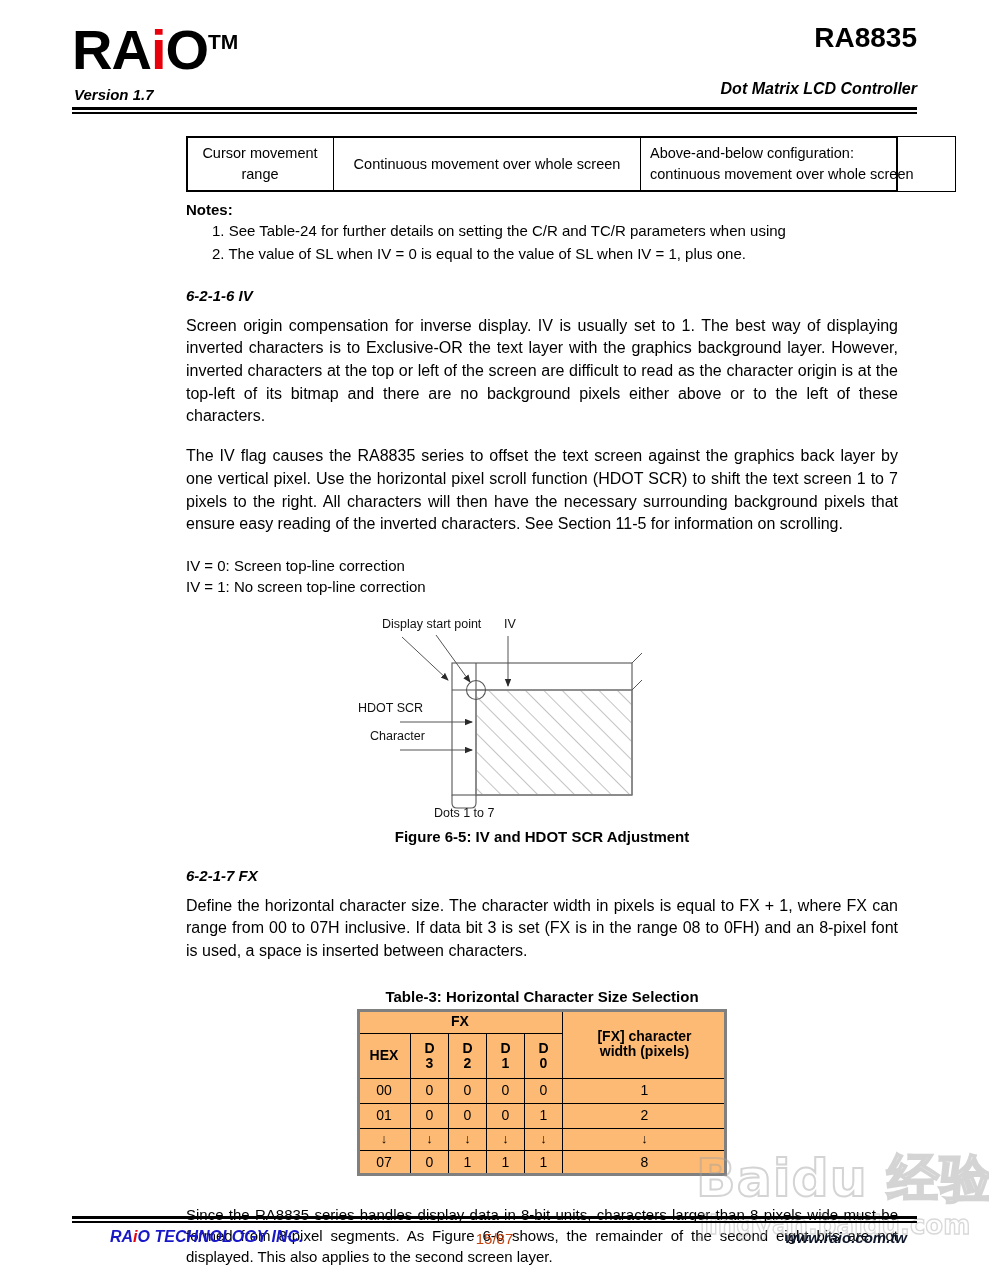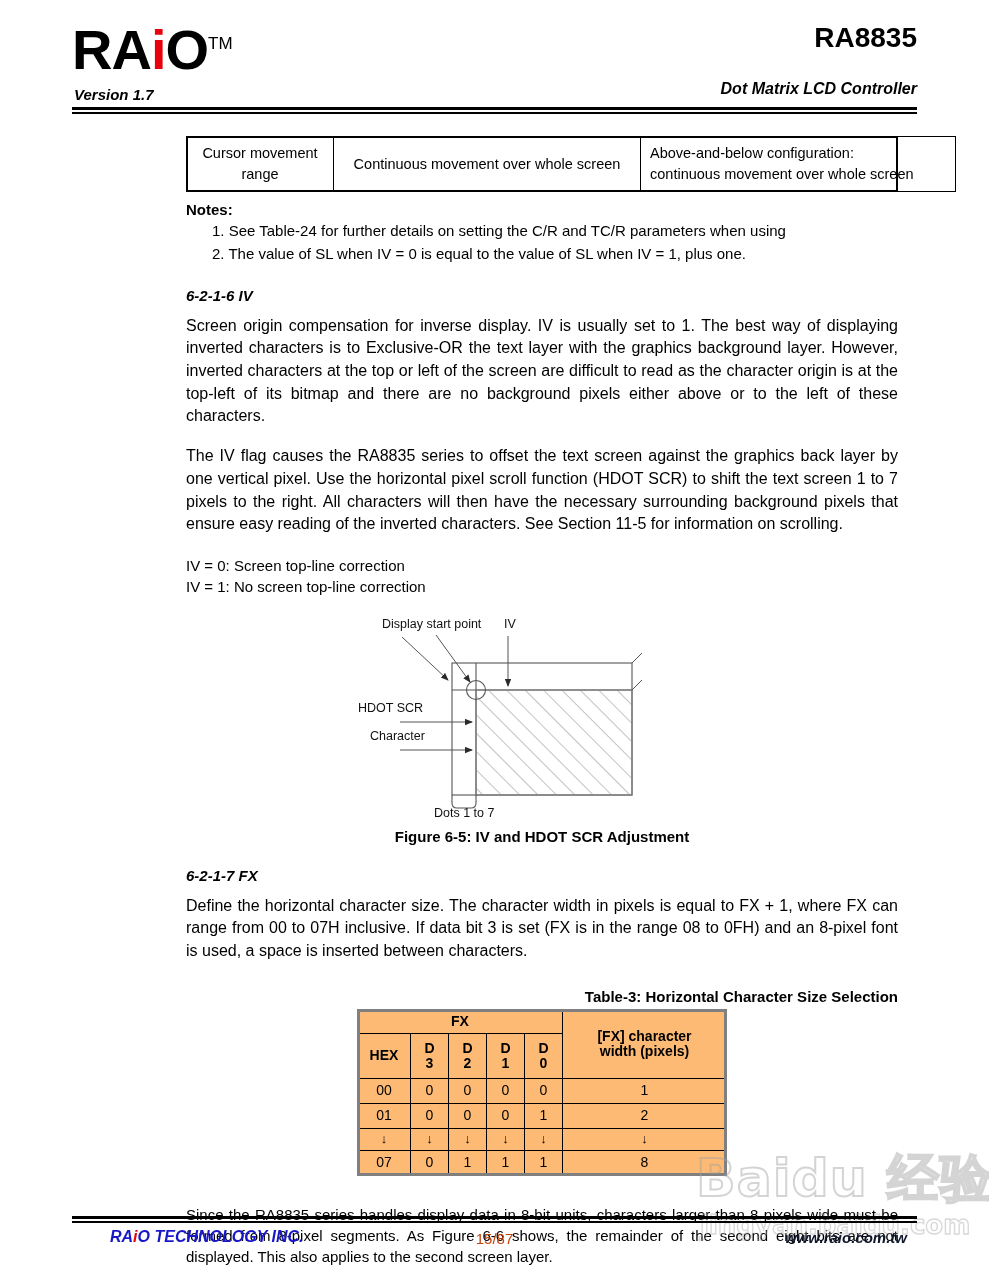--- a/index.html
+++ b/index.html
@@ -38,23 +38,23 @@
     font-weight: bold;
     font-size: 56px;
     letter-spacing: -1px;
     line-height: 1;
     color: #000;
   }
   .logo .red-i {
     color: #e8000d;
   }
   .logo .tm {
-    font-size: 17px;
+    font-size: 21px;
     vertical-align: super;
-    font-weight: normal;
+    font-weight: bold;
     letter-spacing: 0;
   }
   .version {
     position: absolute;
     left: 2px;
     top: 64px;
     font-size: 15px;
     font-weight: bold;
     font-style: italic;
   }
@@ -185,21 +185,21 @@
   }
   .fig-caption {
     text-align: center;
     font-size: 15px;
     font-weight: bold;
     margin-top: 6px;
   }
 
   
   .t3-title {
-    text-align: right;
+    text-align: center;
     font-size: 15px;
     font-weight: bold;
     margin-top: 25px;
   }
   .t3-holder {
     display: flex;
     justify-content: center;
     margin-top: 4px;
   }
   .t3-outer {

